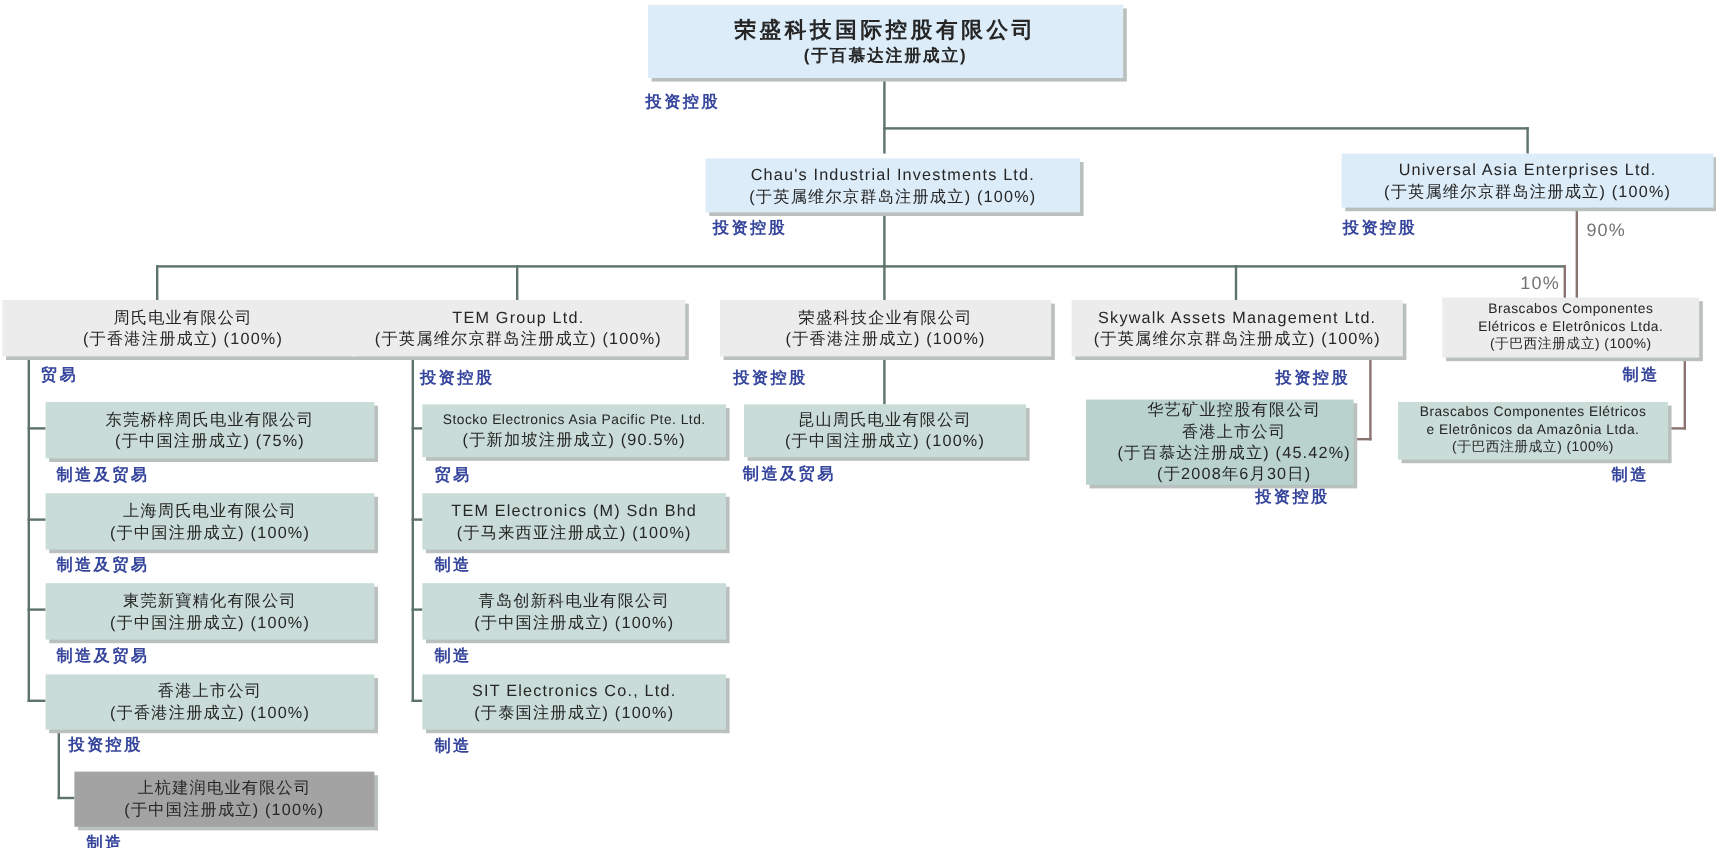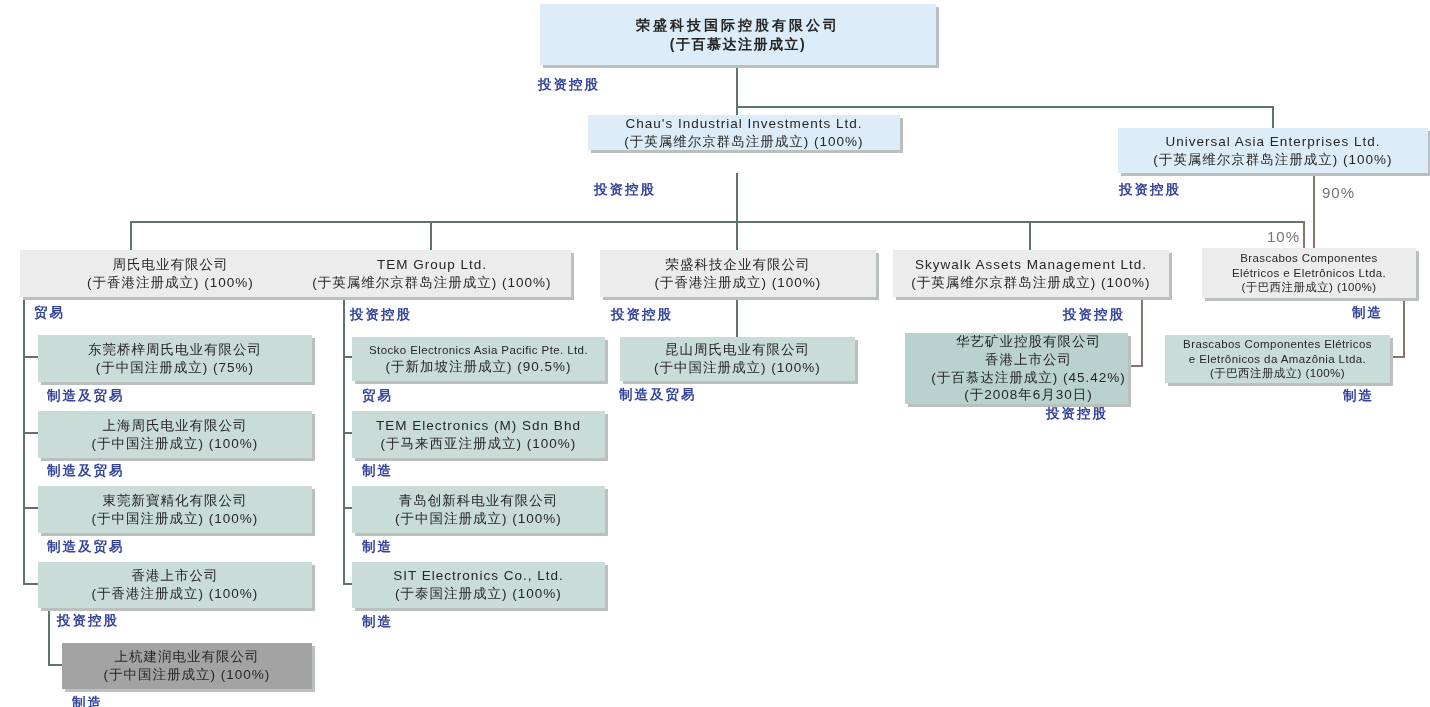--- a/index.html
+++ b/index.html
@@ -12,21 +12,21 @@
     text-align:center;box-shadow:3px 3px 0 #b9c0be;box-sizing:border-box;padding:2px 4px;
   }
   .blue{background:#dcecf8;}
   .gray{background:#ececec;}
   .teal{background:#c9dcd8;}
   .tealdark{background:#b9d2cd;padding-left:28px;}
   .mint{background:#a3a3a3;}
   .bl{font-size:13.5px;line-height:1.3;letter-spacing:1px;white-space:nowrap;color:#262626;}
   .bl.small{font-size:11.5px;letter-spacing:0.4px;}
   .root .bl{font-weight:bold;}
-  .root .l1{font-size:14px;letter-spacing:3px;}
+  .root .l1{font-size:18px;letter-spacing:3px;}
   .root .l2{font-size:14px;letter-spacing:1.5px;}
   .lbl{
     position:absolute;color:#35459c;font-weight:bold;font-size:13.5px;
     letter-spacing:2px;white-space:nowrap;
   }
   .pct{position:absolute;color:#737373;font-weight:normal;font-size:15px;letter-spacing:1px;white-space:nowrap;}
   .ln{position:absolute;background:#5e736e;}
   .ln.brown{background:#8b7470;}
   .v{width:2px;}
   .h{height:2px;}
@@ -69,35 +69,35 @@
 
   <div class="ln v brown" style="left:1403px;top:297px;height:61px"></div>
   <div class="ln h brown" style="left:1390px;top:356px;width:15px"></div>
 
   <div class="box blue root" style="left:540px;top:4px;width:396px;height:61px">
     <div class="bl l1">荣盛科技国际控股有限公司</div>
     <div class="bl l2">(于百慕达注册成立)</div>
   </div>
   <div class="lbl" style="left:538px;top:76px">投资控股</div>
 
-  <div class="box blue" style="left:588px;top:115px;width:312px;height:35px">
+  <div class="box blue" style="left:588px;top:132px;width:312px;height:45px">
     <div class="bl">Chau's Industrial Investments Ltd.</div>
     <div class="bl">(于英属维尔京群岛注册成立) (100%)</div>
   </div>
   <div class="lbl" style="left:594px;top:181px">投资控股</div>
 
   <div class="box blue" style="left:1118px;top:128px;width:310px;height:45px">
     <div class="bl">Universal Asia Enterprises Ltd.</div>
     <div class="bl">(于英属维尔京群岛注册成立) (100%)</div>
   </div>
   <div class="lbl" style="left:1119px;top:181px">投资控股</div>
   <div class="pct" style="left:1322px;top:184px">90%</div>
   <div class="pct" style="left:1248px;top:228px;width:52px;text-align:right">10%</div>
 
-  <div class="box gray" style="left:20px;top:250px;width:301px;height:47px">
+  <div class="box gray" style="left:2px;top:250px;width:301px;height:47px">
     <div class="bl">周氏电业有限公司</div>
     <div class="bl">(于香港注册成立) (100%)</div>
   </div>
   <div class="lbl" style="left:34px;top:304px">贸易</div>
 
   <div class="box gray" style="left:293px;top:250px;width:278px;height:47px">
     <div class="bl">TEM Group Ltd.</div>
     <div class="bl">(于英属维尔京群岛注册成立) (100%)</div>
   </div>
   <div class="lbl" style="left:350px;top:306px">投资控股</div>

